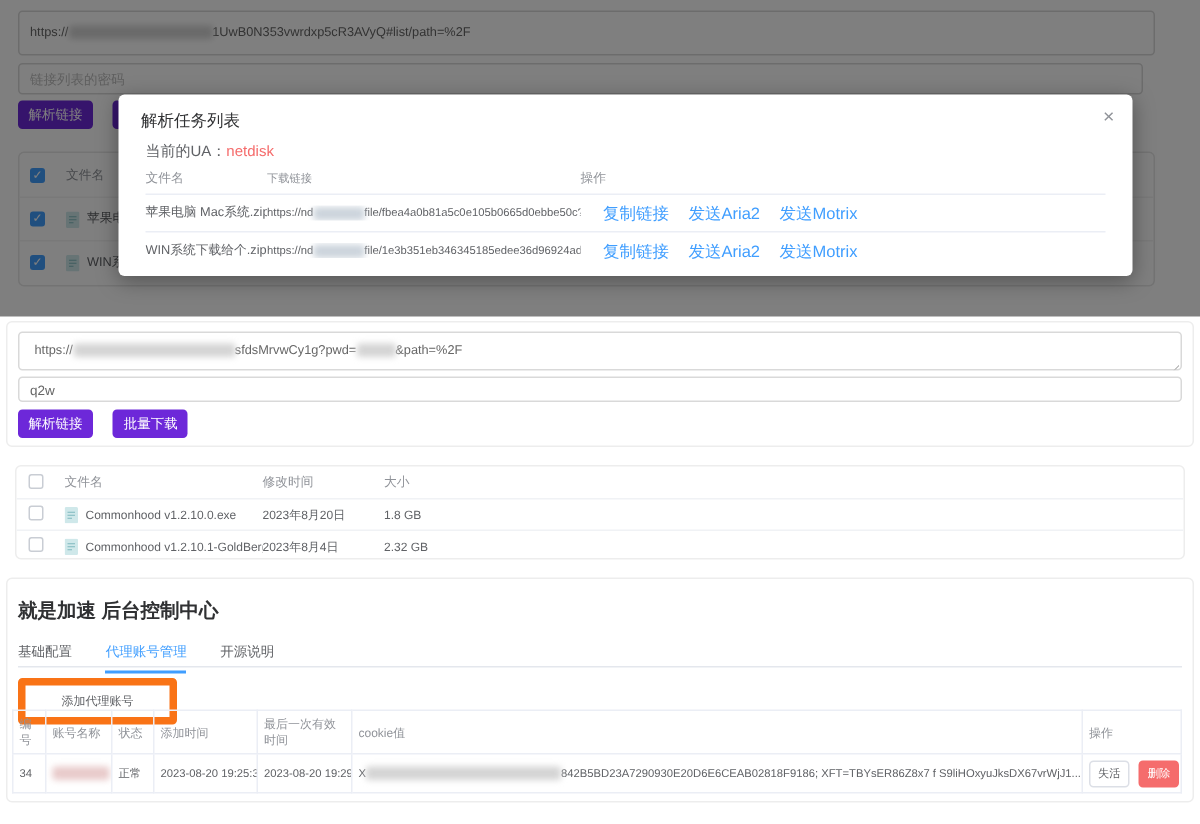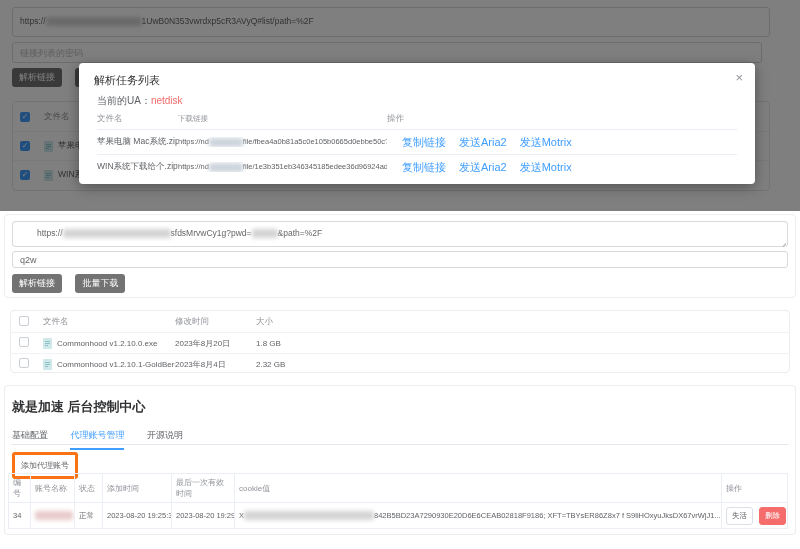--- a/index.html
+++ b/index.html
@@ -2,21 +2,21 @@
 <html><head>
 <meta charset="utf-8">
 <style>
   * { box-sizing: border-box; margin: 0; padding: 0; }
   html,body { width:800px; height:549px; overflow:hidden; background:#fff;
     font-family:"Liberation Sans", sans-serif; color:#606266; }
 
   
   .inp { border:1px solid #d9d9d9; border-radius:3px; background:#fff;
     font-size:9px; color:#666; font-family:"Liberation Sans",sans-serif; }
-  .btn { display:inline-block; background:#737373; color:#fff; font-size:9px;
+  .btn { display:inline-block; background:#6d28d9; color:#fff; font-size:9px;
     line-height:1; padding:5px 7px; border-radius:3px; cursor:pointer; border:none;
     font-family:Liberation Serif, serif; }
   .blur-chip { display:inline-block; height:9px; border-radius:2px;
     background:#d4d4d4; filter:blur(2px); vertical-align:middle; }
   .cb { display:inline-block; width:10px; height:10px; border-radius:2px; flex:none; }
   .cb.checked { background:#409EFF; position:relative; }
   .cb.checked::after { content:"✓"; position:absolute; left:0; top:0; width:10px;
     height:10px; color:#fff; font-size:8px; line-height:10px; text-align:center; }
   .cb.un { border:1px solid #c9cdd4; background:#fff; }
   .link { color:#409EFF; cursor:pointer; text-decoration:none; }
@@ -54,21 +54,21 @@
   .m-name { width:81px; flex:none; white-space:nowrap; overflow:hidden; }
   .m-link { width:209px; flex:none; white-space:nowrap; overflow:hidden; font-size:7.5px; }
   .m-ops { flex:1; padding-left:15px; white-space:nowrap; }
   .mrow.hd .m-ops { padding-left:0; }
   .m-ops .link { margin-right:13px; font-size:11px; }
 
   
   #mid-card { position:absolute; left:4px; top:214px; width:792px; height:84px;
     border:1px solid #ededed; border-radius:4px; background:#fff; }
   #mid-url { position:absolute; left:12px; top:221px; width:776px; height:26px;
-    padding:6px 24px; font-size:8.5px; white-space:nowrap; overflow:hidden; }
+    padding:6px 10px; font-size:8.5px; white-space:nowrap; overflow:hidden; }
   #mid-resize { position:absolute; right:14px; top:240px; width:7px; height:7px;
     background:repeating-linear-gradient(-45deg, transparent 0 2px, #c4c4c4 2px 3px);
     clip-path:polygon(100% 0,100% 100%,0 100%); cursor:nwse-resize; }
   #mid-pass { position:absolute; left:12px; top:251px; width:776px; height:17px; padding:3px 7px; }
   #mid-btns { position:absolute; left:12px; top:272px; }
   #mid-btns .btn { margin-right:9px; }
 
   
   #files-card { position:absolute; left:10px; top:310px; width:780px; height:63px;
     border:1px solid #ededed; border-radius:4px; overflow:hidden; }
@@ -85,21 +85,21 @@
   #admin-card { position:absolute; left:4px; top:385px; width:792px; height:150px;
     border:1px solid #ededed; border-radius:4px; background:#fff; }
   #admin-title { position:absolute; left:12px; top:398px; font-size:13px;
     font-weight:bold; color:#303133; }
   #admin-tabs { position:absolute; left:12px; right:12px; top:424px; height:21px;
     border-bottom:1px solid #e4e7ed; }
   .tab { display:inline-block; margin-right:18px; font-size:9px; color:#606266;
     padding:4px 0 6px; cursor:pointer; }
   .tab.active { color:#409EFF; border-bottom:2px solid #409EFF; }
   #add-btn { position:absolute; left:12px; top:452px; background:#fff; color:#606266;
-    border:3px solid #f97316; border-radius:3px; font-size:8px; padding:5px 6px; cursor:pointer; }
+    border:5px solid #f97316; border-radius:3px; font-size:8px; padding:5px 24px; cursor:pointer; }
   #acct-table { position:absolute; left:8px; top:473px; width:780px;
     border-collapse:collapse; table-layout:fixed; }
   #acct-table th, #acct-table td { border:1px solid #ebeef5; padding:3px 4px;
     text-align:left; font-weight:normal; overflow:hidden; white-space:nowrap; }
   #acct-table th { color:#909399; font-size:8px; white-space:normal; }
   #acct-table td { color:#606266; font-size:7.5px; height:26px; }
   .col-id{width:22px;} .col-name{width:44px;} .col-st{width:28px;}
   .col-add{width:69px;} .col-last{width:63px;} .col-op{width:66px;}
   .btn-plain { display:inline-block; border:1px solid #dcdfe6; background:#fff;
     color:#606266; font-size:7.5px; padding:3px 5px; border-radius:3px; cursor:pointer; }

